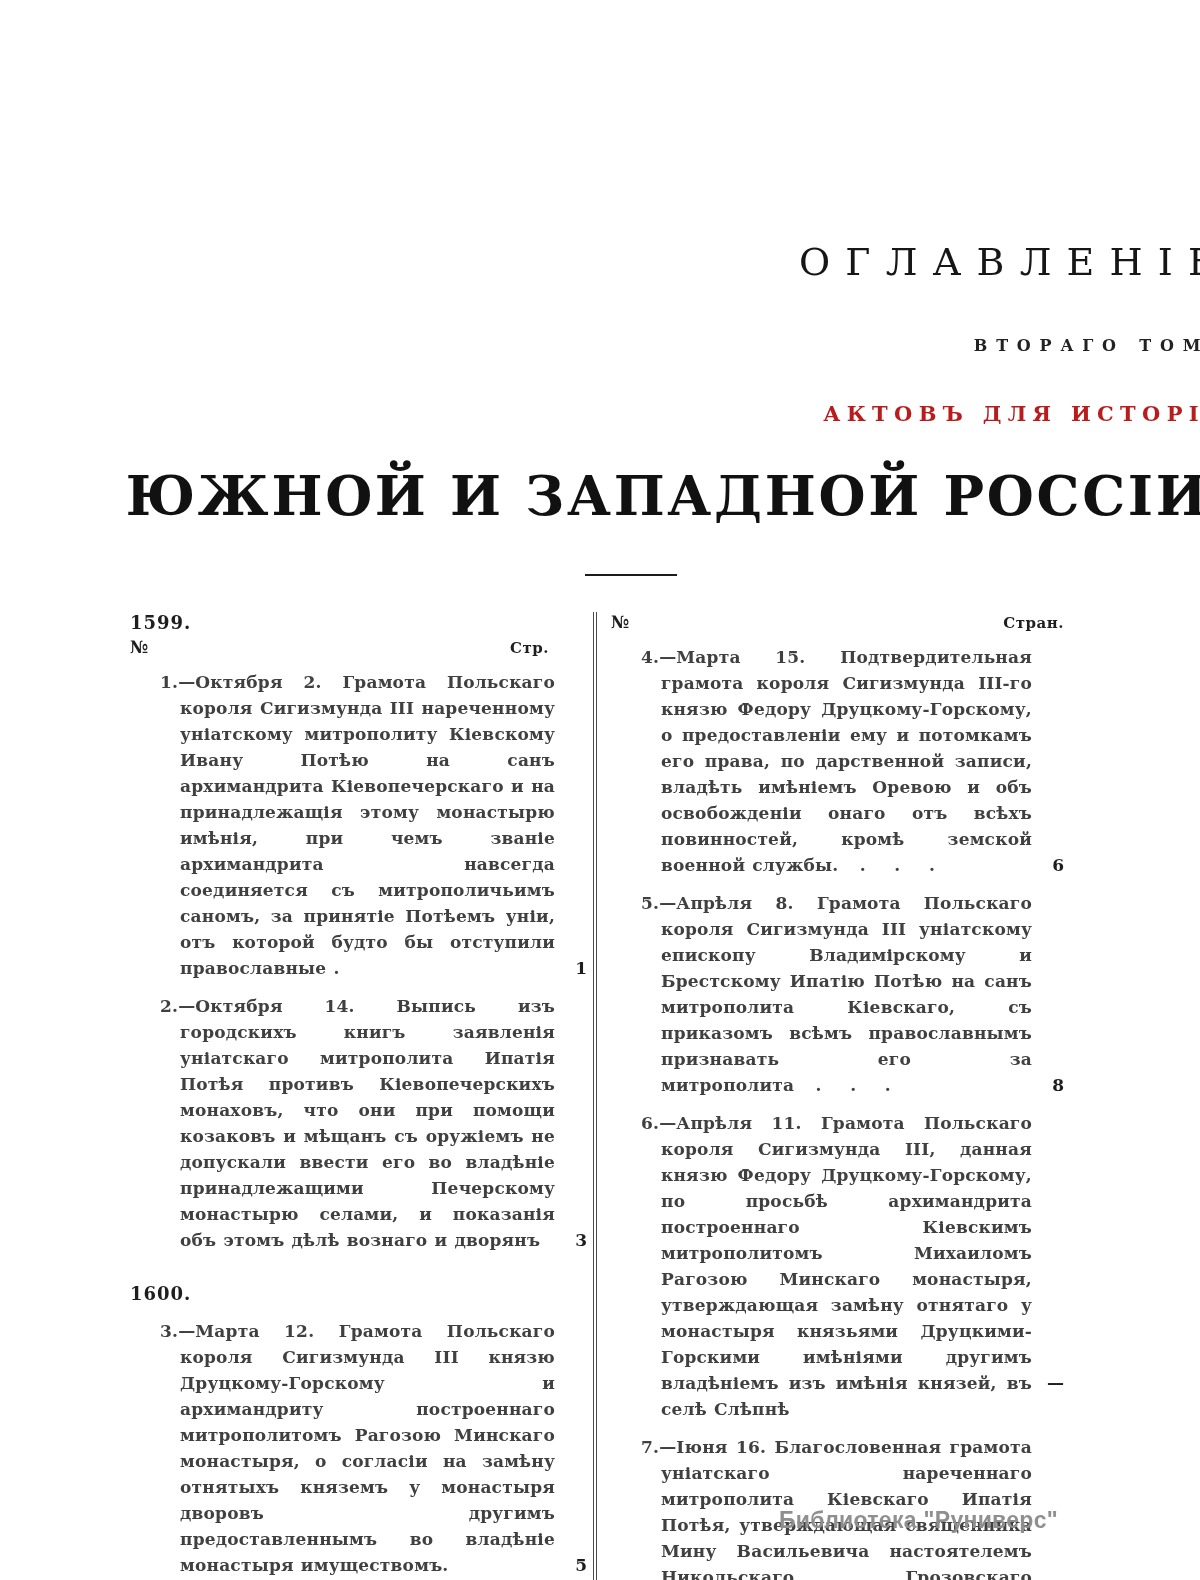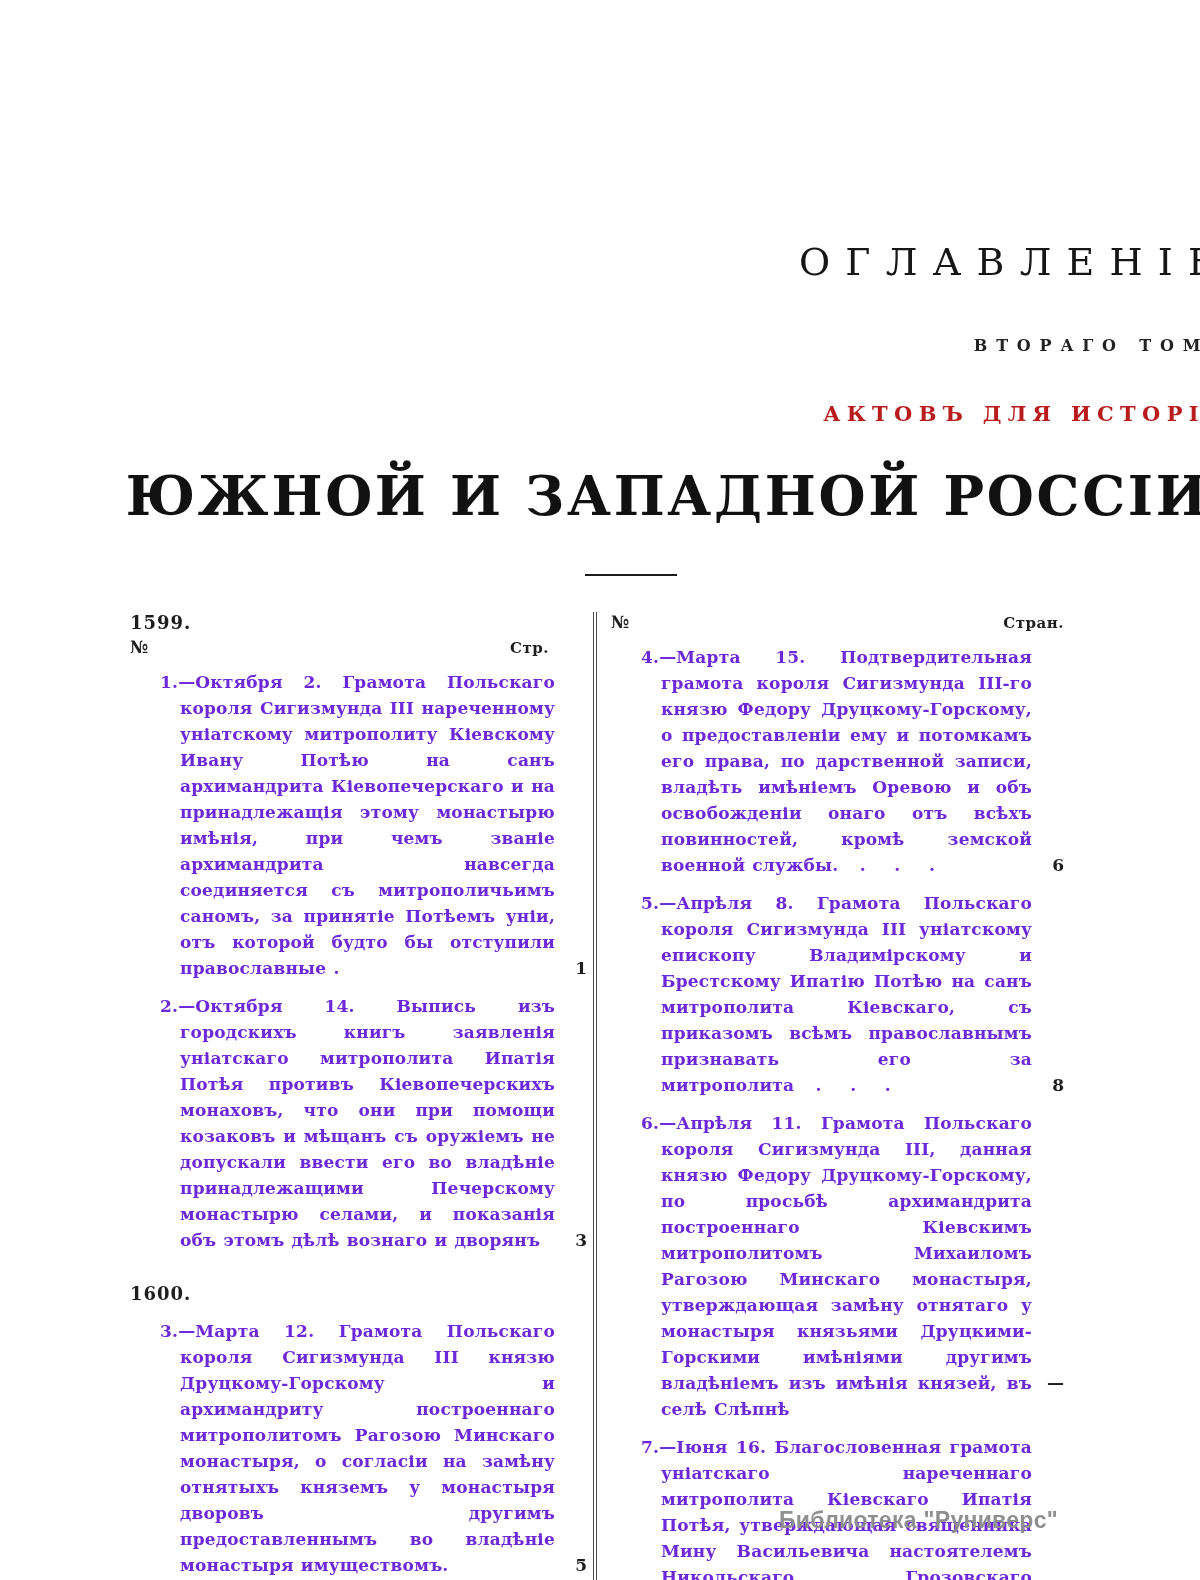--- a/index.html
+++ b/index.html
@@ -84,21 +84,21 @@
   .col-right .col-head { margin-top:0; }
 
   .entry { display:flex; align-items:flex-end; margin-top:12px; }
   .entry-text {
     flex:1;
     font-size:17px; line-height:26px;
     font-weight:700;
     text-align:justify;
     padding-left:50px; text-indent:-20px;
     letter-spacing:0.2px; word-spacing:1px;
-    color:#6d28d9;
+    color:#404040;
   }
   .entry-page {
     width:32px; min-width:32px;
     text-align:right;
     font-size:17px; line-height:26px;
     font-weight:700;
   }
   .entry.dash-raised .entry-page { padding-bottom:26px; }
 
   

